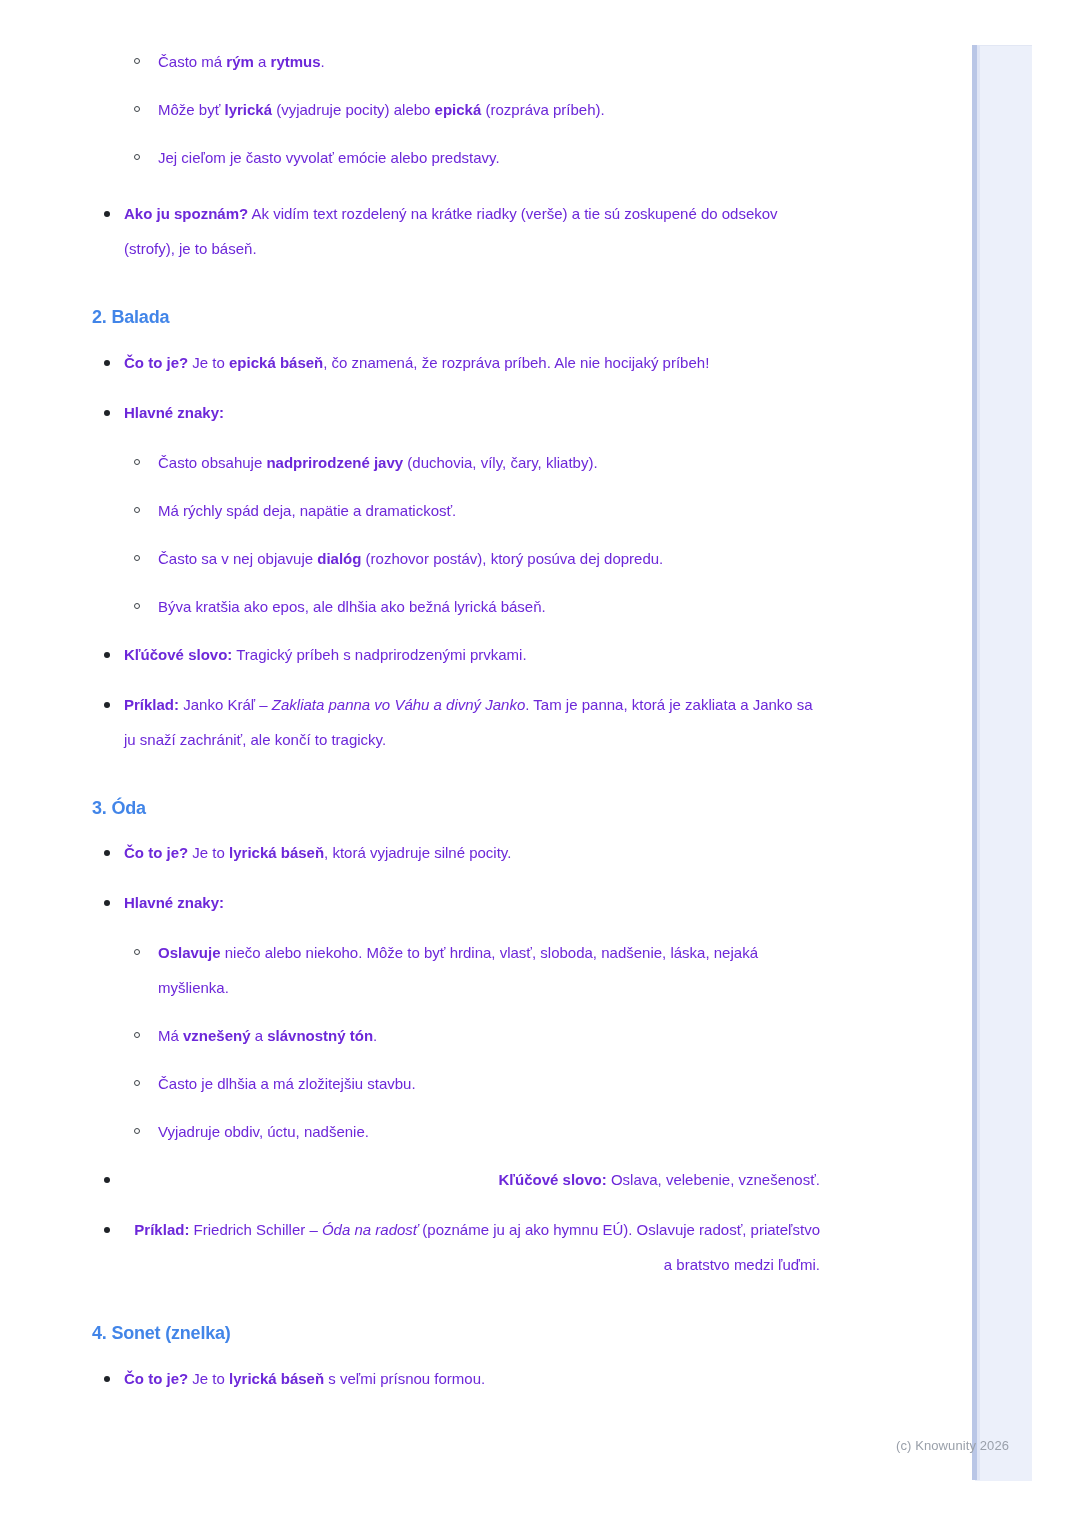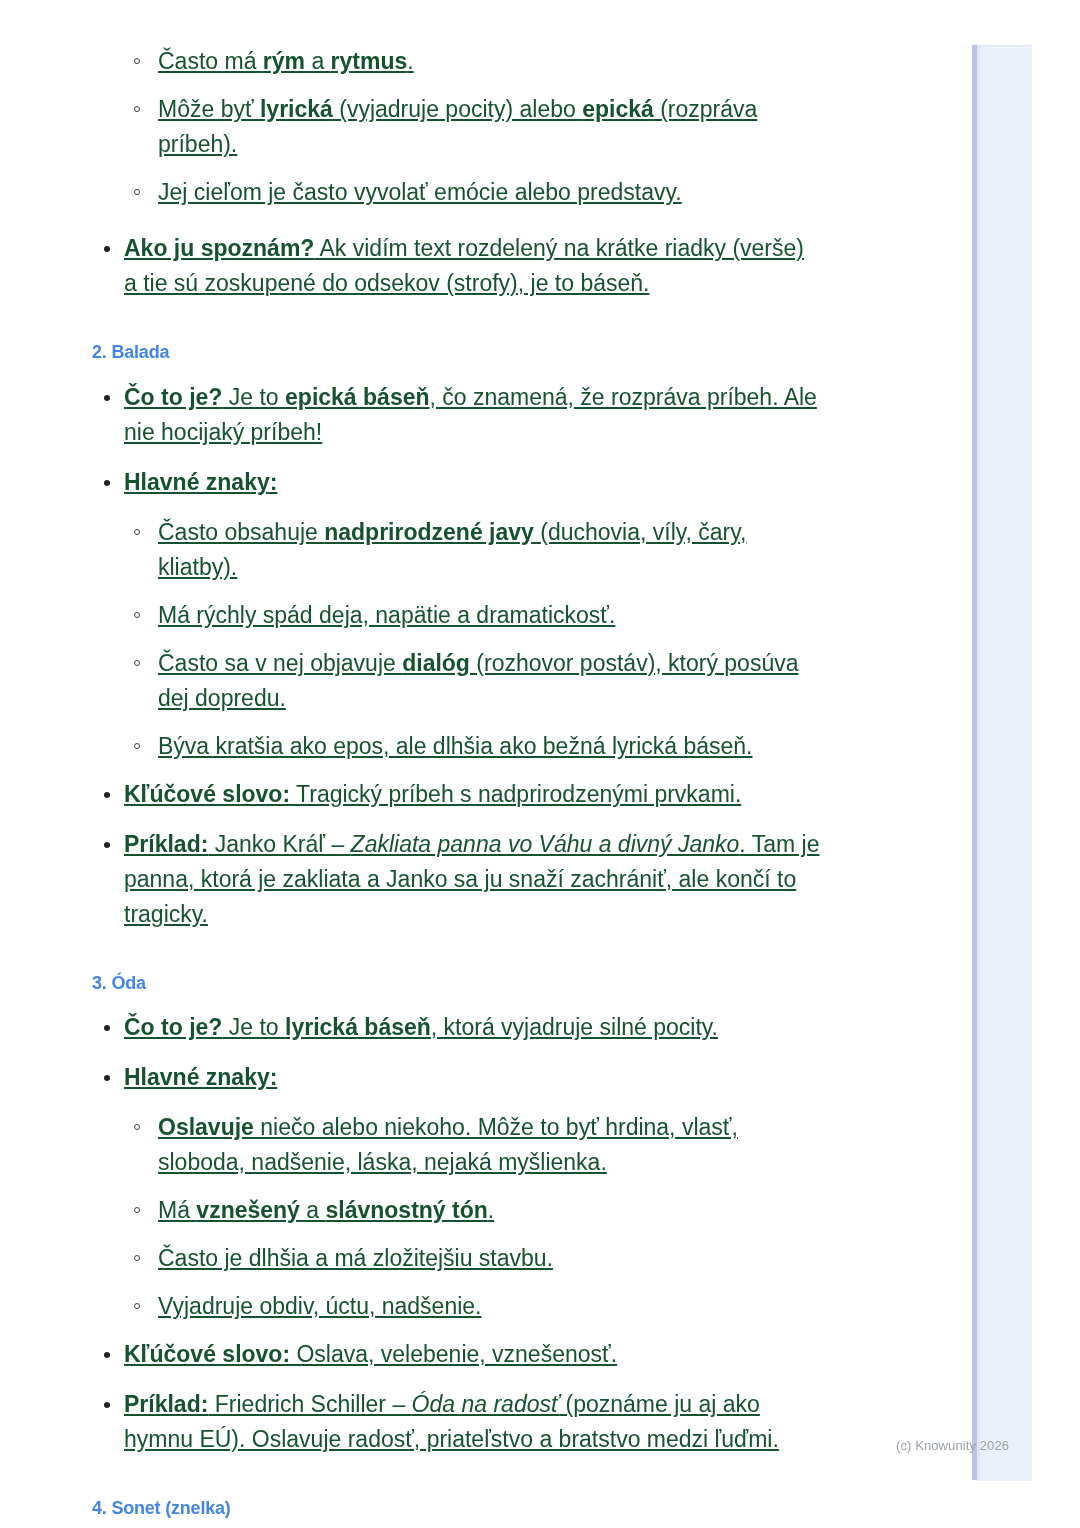--- a/index.html
+++ b/index.html
@@ -70,25 +70,24 @@
     padding: 0;
   }
   ul.lvl2 {
     list-style: none;
     margin: 0;
     padding: 0;
   }
 
   li.item1, li.item2 {
     position: relative;
-    font-size: 23px;
+    font-size: 15px;
     line-height: 35px;
-    color: #14532d;
+    color: #6d28d9;
     margin: 0 0 15px 0;
-    text-decoration: underline;
   }
   li.item1 {
     padding-left: 124px;
     padding-right: 120px;
   }
   li.item2 {
     padding-left: 158px;
     padding-right: 140px;
     margin-bottom: 13px;
   }
@@ -164,21 +163,21 @@
     <ul class="lvl1" style="margin-bottom: 6px;">
       <li class="item1"><span class="b">Čo to je?</span><span> Je to </span><span class="b">lyrická báseň</span><span>, ktorá vyjadruje silné pocity.</span></li>
       <li class="item1"><span class="b">Hlavné znaky:</span></li>
     </ul>
     <ul class="lvl2" style="margin-bottom: 6px;">
       <li class="item2"><span class="b">Oslavuje</span><span> niečo alebo niekoho. Môže to byť hrdina, vlasť, sloboda, nadšenie, láska, nejaká myšlienka.</span></li>
       <li class="item2"><span>Má </span><span class="b">vznešený</span><span> a </span><span class="b">slávnostný tón</span><span>.</span></li>
       <li class="item2"><span>Často je dlhšia a má zložitejšiu stavbu.</span></li>
       <li class="item2"><span>Vyjadruje obdiv, úctu, nadšenie.</span></li>
     </ul>
-    <ul class="lvl1" style="margin-bottom: 6px;">
+    <ul class="lvl1" style="margin-bottom: 6px; text-align: right;">
       <li class="item1"><span class="b">Kľúčové slovo:</span><span> Oslava, velebenie, vznešenosť.</span></li>
       <li class="item1"><span class="b">Príklad:</span><span> Friedrich Schiller – </span><span class="i">Óda na radosť</span><span> (poznáme ju aj ako hymnu EÚ). Oslavuje radosť, priateľstvo a bratstvo medzi ľuďmi.</span></li>
     </ul>
     <h2 class="section-heading heading-gap-top">4. Sonet (znelka)</h2>
     <ul class="lvl1" style="margin-bottom: 6px;">
       <li class="item1"><span class="b">Čo to je?</span><span> Je to </span><span class="b">lyrická báseň</span><span> s veľmi prísnou formou.</span></li>
     </ul>
   </div>
 
 <div id="watermark">(c) Knowunity 2026</div>

